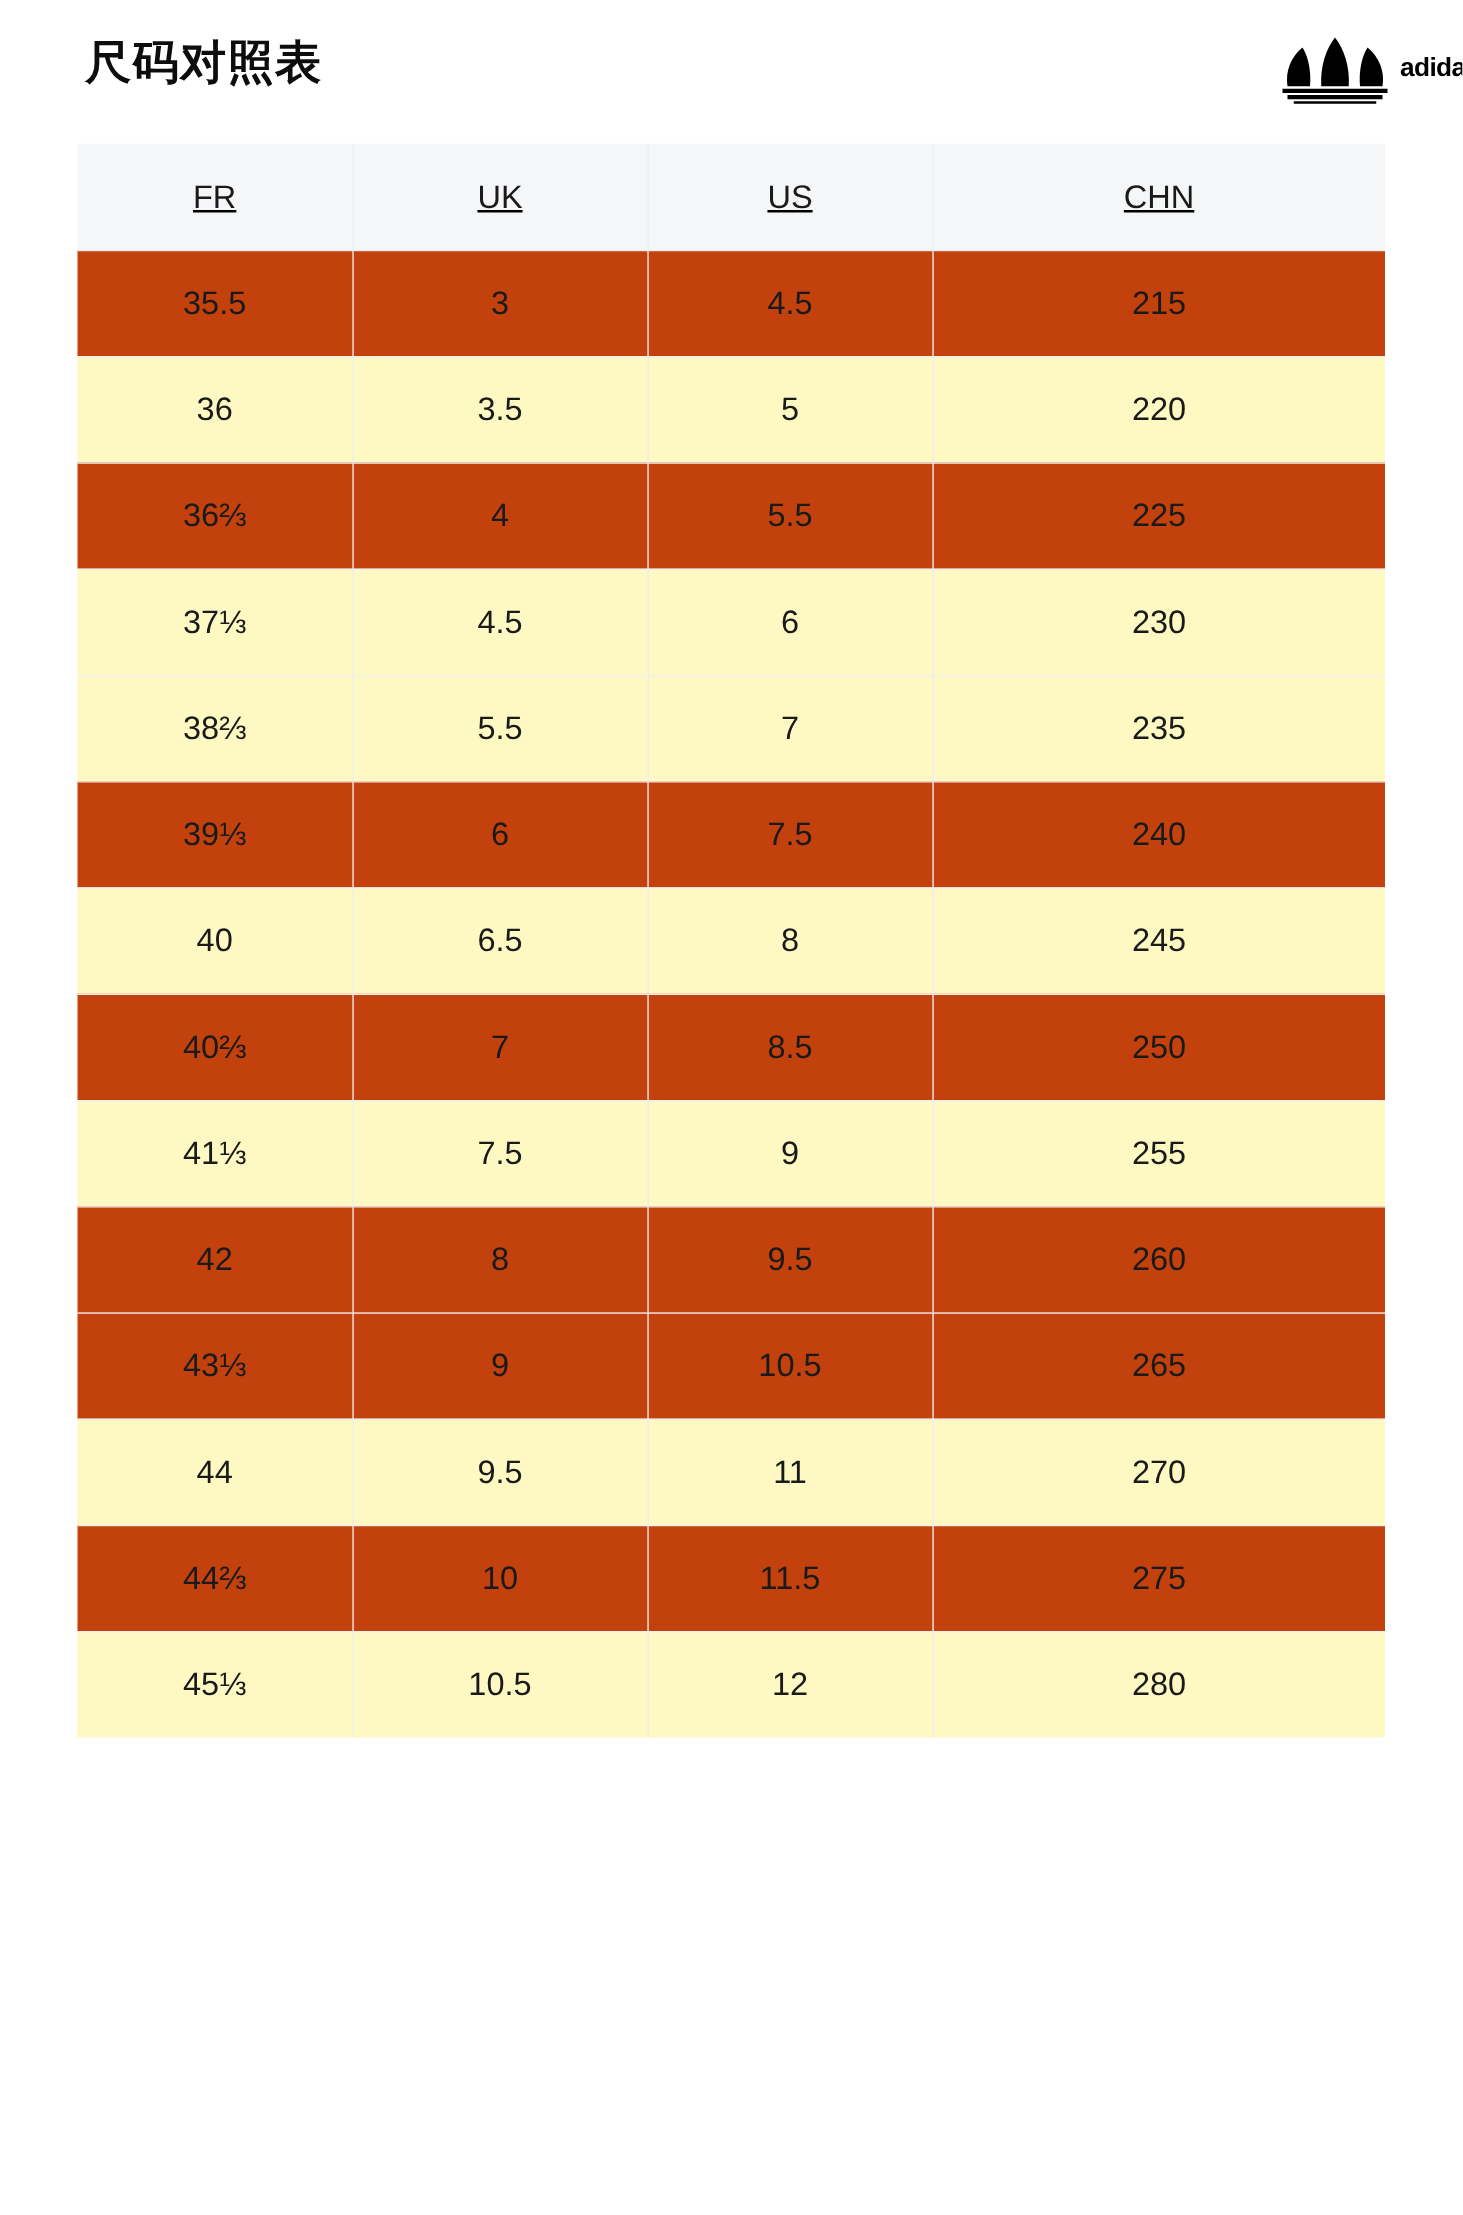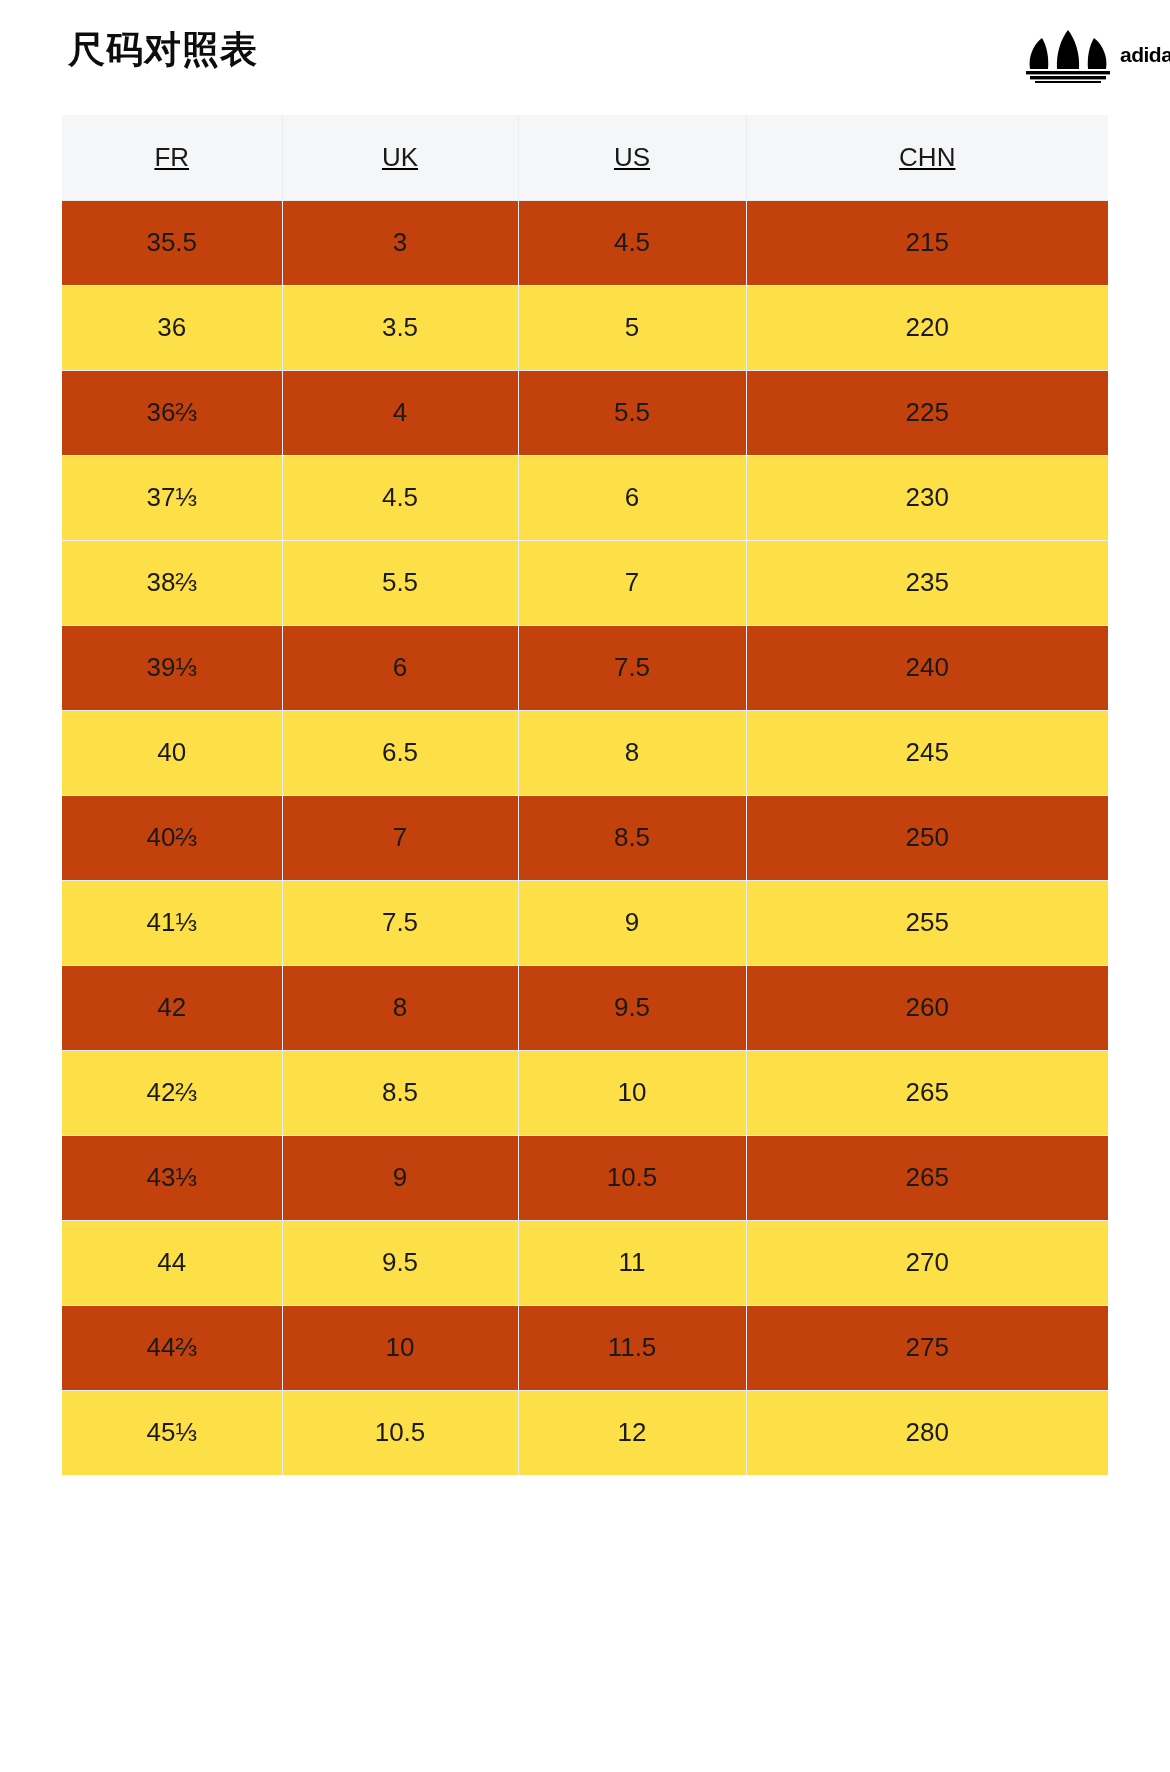--- a/index.html
+++ b/index.html
@@ -90,21 +90,21 @@
 
   .size-table thead th {
     background: #f5f6f7;
     font-weight: 400;
     color: #1a1a1a;
     font-size: 26px;
     border-bottom: 1px solid #ebecee;
   }
 
   .size-table tbody tr.row-odd  td { background: #c2410c; }
-  .size-table tbody tr.row-even td { background: #fde047; }
+  .size-table tbody tr.row-even td { background: #fef9c3; }
   .size-table tbody tr:last-child td { border-bottom: none; }
 
   .cell-val { display: inline-block; white-space: nowrap; }
 </style>
 </head>
 <body>
 
 <div class="page">
 
   <div class="header">
@@ -200,26 +200,20 @@
           <td><span class="cell-val">7.5</span></td>
           <td><span class="cell-val">9</span></td>
           <td><span class="cell-val">255</span></td>
         </tr>
         <tr class="row-odd">
           <td><span class="cell-val">42</span></td>
           <td><span class="cell-val">8</span></td>
           <td><span class="cell-val">9.5</span></td>
           <td><span class="cell-val">260</span></td>
         </tr>
-        <tr class="row-even">
-          <td><span class="cell-val">42⅔</span></td>
-          <td><span class="cell-val">8.5</span></td>
-          <td><span class="cell-val">10</span></td>
-          <td><span class="cell-val">265</span></td>
-        </tr>
         <tr class="row-odd">
           <td><span class="cell-val">43⅓</span></td>
           <td><span class="cell-val">9</span></td>
           <td><span class="cell-val">10.5</span></td>
           <td><span class="cell-val">265</span></td>
         </tr>
         <tr class="row-even">
           <td><span class="cell-val">44</span></td>
           <td><span class="cell-val">9.5</span></td>
           <td><span class="cell-val">11</span></td>

